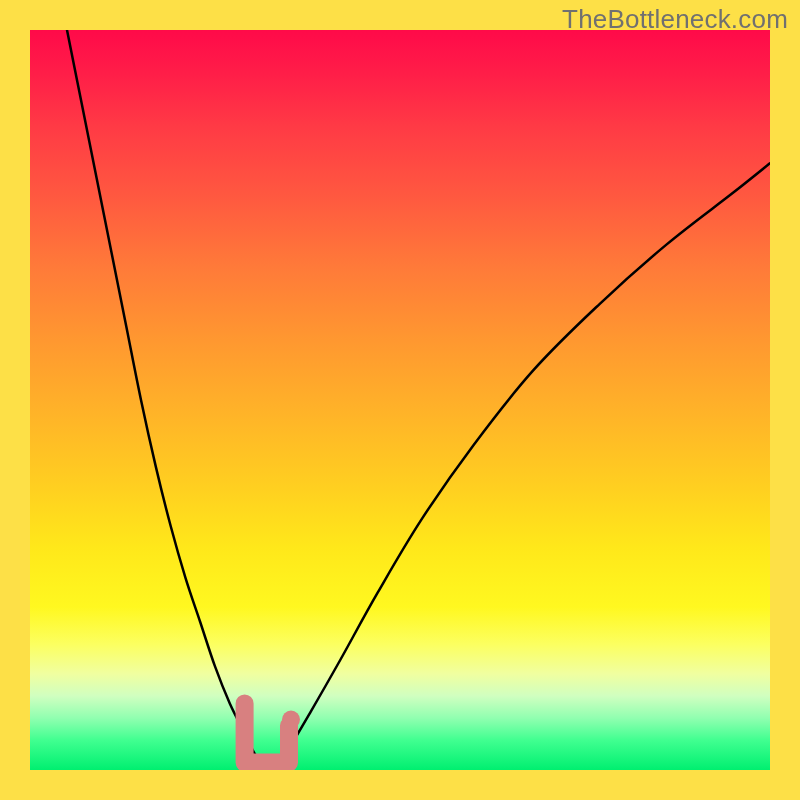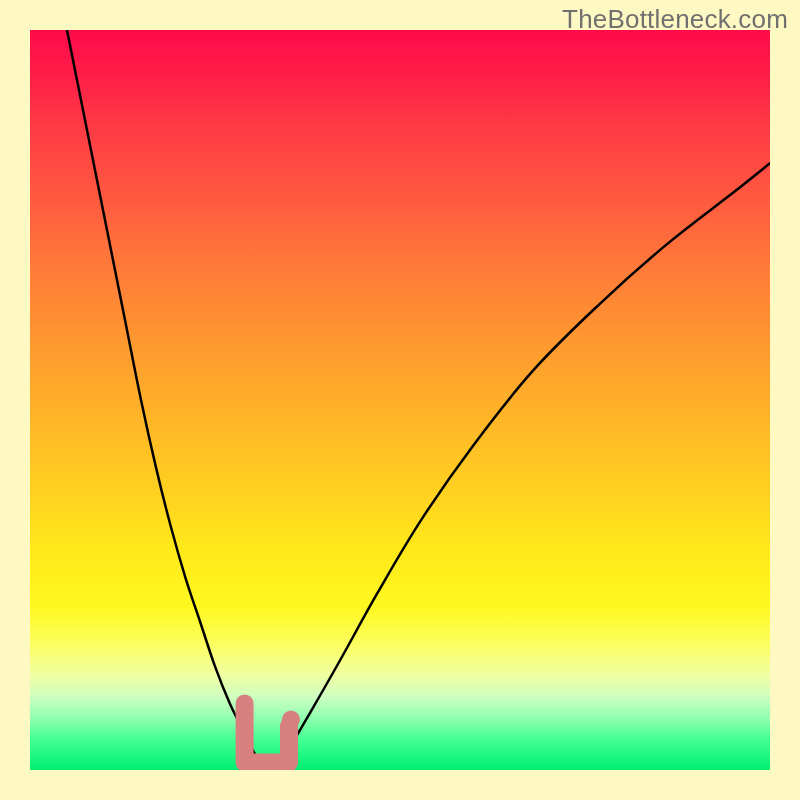--- a/index.html
+++ b/index.html
@@ -8,21 +8,21 @@
     width: 800px;
     height: 800px;
     background: #000;
     overflow: hidden;
     font-family: Arial, Helvetica, sans-serif;
   }
   .outer {
     position: relative;
     width: 800px;
     height: 800px;
-    background: #fef9c3;
+    background: #fde047;
   }
   .watermark {
     position: absolute;
     top: 4px;
     right: 12px;
     color: #707070;
     font-size: 26px;
     font-weight: 500;
     letter-spacing: 0.2px;
     z-index: 5;

